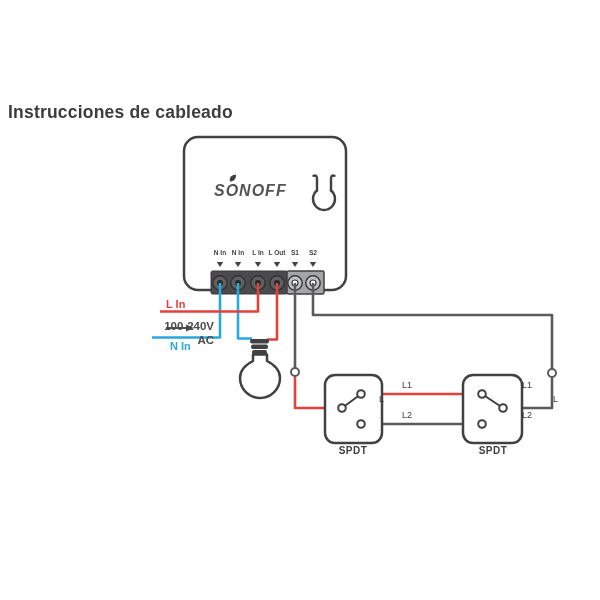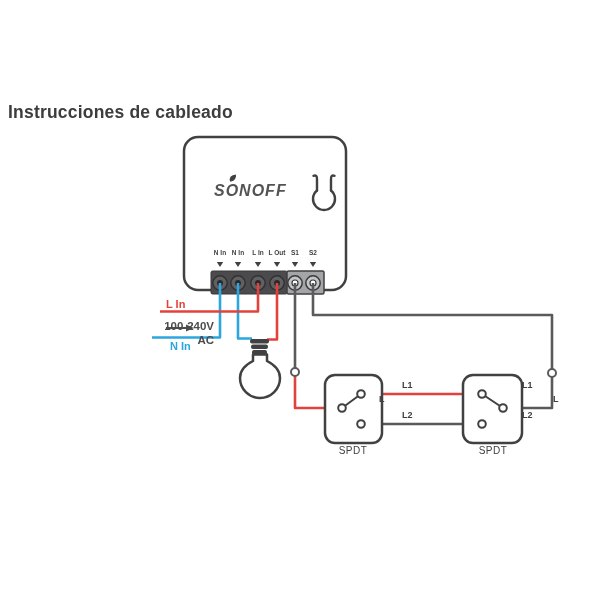--- a/index.html
+++ b/index.html
@@ -10,22 +10,22 @@
          color:#3d3d3f;letter-spacing:0.2px;}
   .brand{position:absolute;left:214px;top:182px;font-size:16px;font-weight:800;
          color:#545456;letter-spacing:1px;text-transform:uppercase;font-style:italic;}
   .tlabel{position:absolute;top:249px;width:34px;text-align:center;font-size:6.5px;
           font-weight:700;color:#3e3e40;}
   .supply{position:absolute;font-size:11px;font-weight:700;}
   .live-text{color:var(--live);}
   .neutral-text{color:var(--neutral);}
   .volt{position:absolute;left:114px;width:56px;text-align:right;font-size:11.5px;
         font-weight:700;color:#4c4c4e;margin-left:44px;}
-  .swlabel{position:absolute;font-size:9px;font-weight:700;color:#3e3e40;padding-left:48px;}
-  .spdt{position:absolute;width:40px;text-align:center;font-size:10px;font-weight:400;
+  .swlabel{position:absolute;font-size:9px;font-weight:400;color:#3e3e40;padding-left:48px;}
+  .spdt{position:absolute;width:40px;text-align:center;font-size:10px;font-weight:700;
         color:#3e3e40;letter-spacing:0.5px;}
   
   .wire{fill:none;stroke-width:2.6;stroke-linejoin:round;stroke-linecap:butt;}
   .stroke-live{stroke:var(--live);}
   .stroke-neutral{stroke:var(--neutral);}
   .stroke-signal{stroke:var(--signal);}
   .box{fill:#fff;stroke:var(--outline);stroke-width:2.5;}
   .lever{stroke:var(--outline);stroke-width:2;stroke-linecap:round;}
   .term{fill:#fff;stroke:var(--outline);stroke-width:2;}
   .node{fill:#fff;stroke:var(--signal);stroke-width:2;}

